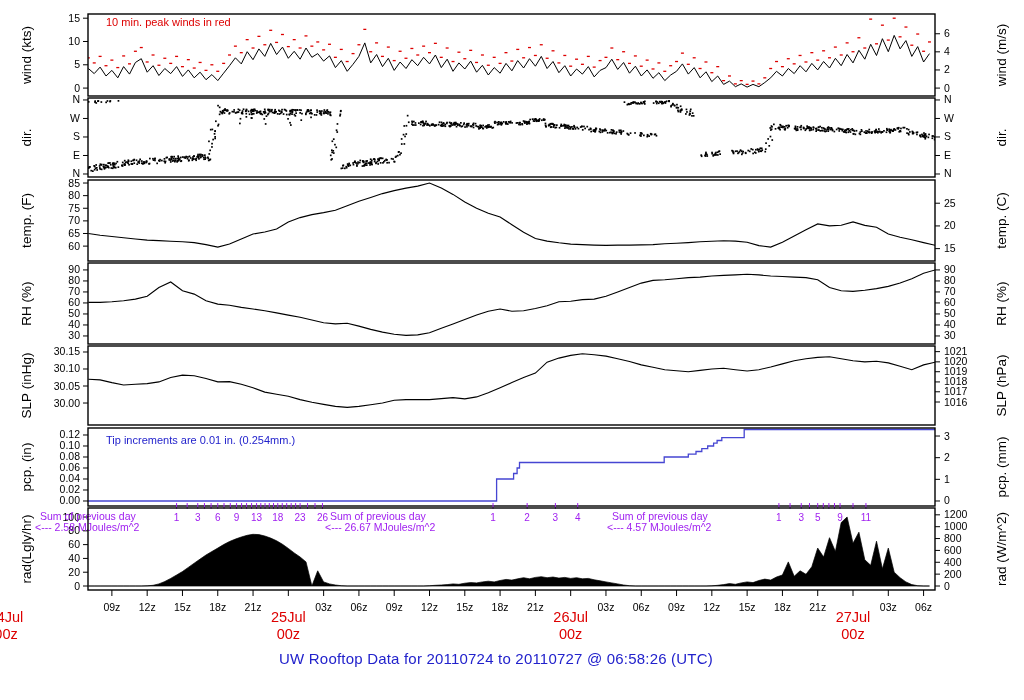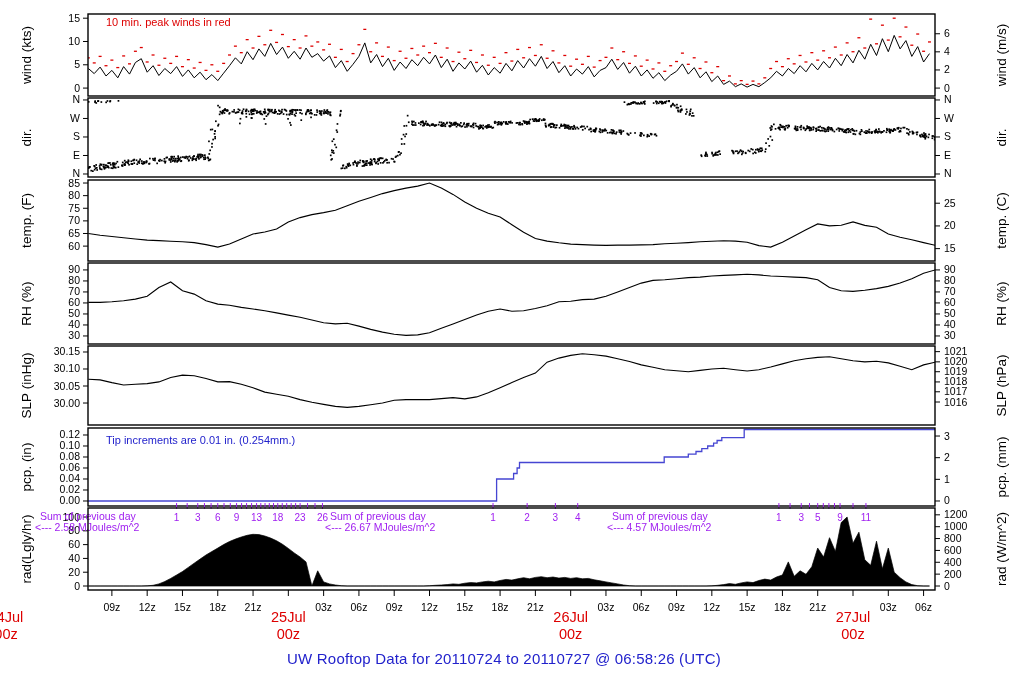--- a/index.html
+++ b/index.html
@@ -1,20 +1,20 @@
 <!DOCTYPE html>
 <html><head>
 <meta charset="utf-8">
 <style>
   html,body{margin:0;padding:0;background:#ffffff;}
   body{width:1024px;height:700px;position:relative;overflow:hidden;
        font-family:"Liberation Sans","DejaVu Sans",sans-serif;}
   #plot{position:absolute;left:0;top:0;}
   #plot text{font-family:"Liberation Sans","DejaVu Sans",sans-serif;}
-  .chart-title{position:absolute;left:16px;top:650px;width:976px;text-align:center;
+  .chart-title{position:absolute;left:8px;top:650px;width:976px;text-align:center;
        font-size:15px;letter-spacing:0.2px;color:#2222cc;}
 </style>
 </head>
 <body>
 
 <svg id="plot" width="1024" height="700" viewBox="0 0 1024 700">
     <defs>
       <clipPath id="clip-wind">
         <rect x="88" y="14" width="847" height="82"></rect>
       </clipPath>

